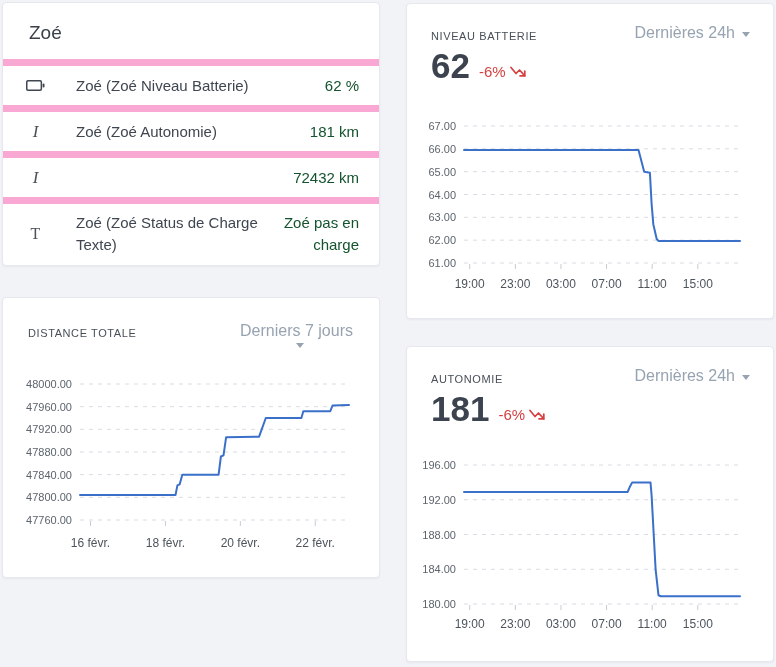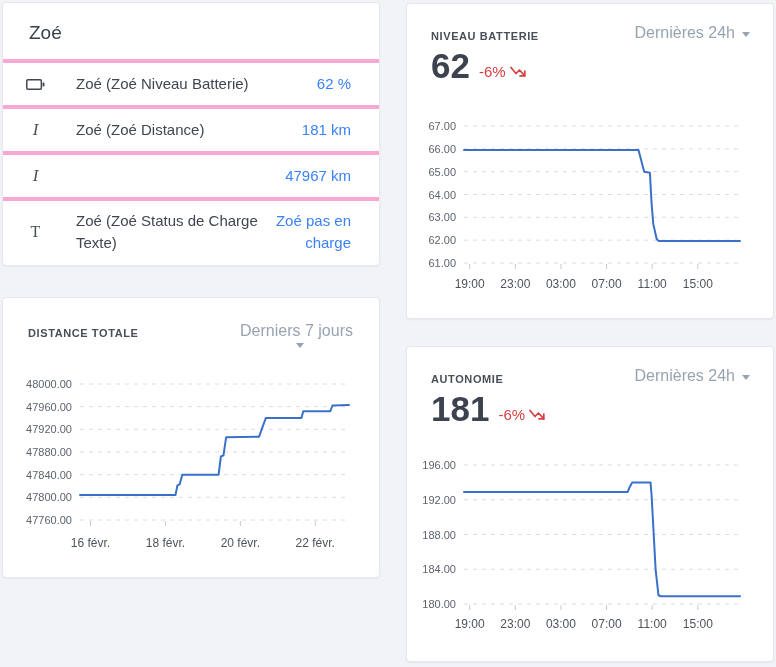--- a/index.html
+++ b/index.html
@@ -21,22 +21,22 @@
   
   #card-entities { left:2px; top:2px; width:378px; height:264px; }
   .entity-title {
     font-size:19px;
     color:#3a414b;
     padding:19px 24px 15px 26px;
   }
   .entity-row {
     display:flex;
     align-items:center;
-    border-top:4px solid #f9a8d4;
-    padding:8px 28px 8px 23px;
+    border-top:7px solid #f9a8d4;
+    padding:8px 20px 8px 23px;
     min-height:46px;
   }
   .entity-row.tall { min-height:66px; }
   .row-icon {
     width:19px;
     flex:0 0 19px;
     margin-right:31px;
     display:flex;
     align-items:center;
     justify-content:center;
@@ -49,29 +49,29 @@
     flex:0 0 198px;
     font-size:15px;
     line-height:1.45;
     color:#3f4650;
   }
   .row-value {
     flex:1;
     text-align:right;
     font-size:15px;
     line-height:1.45;
-    color:#3b82f6;
+    color:#14532d;
   }
   
   #card-distance { left:2px;  top:297px; width:378px; height:281px; }
   #card-battery  { left:406px; top:3px;   width:368px; height:316px; }
   #card-autonomy { left:406px; top:346px; width:368px; height:316px; }
   .kpi-label {
     position:absolute; left:24px; top:26px;
-    font-size:11px; font-weight:bold; letter-spacing:0.6px;
+    font-size:11px; font-weight:normal; letter-spacing:0.6px;
     color:#484f58;
   }
   #card-distance .kpi-label { left:25px; top:29px; }
   .range-select {
     position:absolute; right:23px; top:20px;
     font-size:16px; color:#97a3b1;
     cursor:pointer;
     display:flex; align-items:center;
   }
   #card-distance .range-select { top:24px; right:26px;flex-direction:column; }
@@ -114,27 +114,27 @@
         <rect x="0.75" y="0.75" width="14.6" height="9.5" rx="1.2" fill="none" stroke="#3f4650" stroke-width="1.5"></rect>
         <rect x="16.6" y="3.6" width="1.9" height="3.8" rx="0.9" fill="#3f4650"></rect>
       </svg>
     </span>
     <span class="row-label">Zoé (Zoé Niveau Batterie)</span>
     <span class="row-value">62 %</span>
   </div>
 
   <div class="entity-row">
     <span class="row-icon serif-i">I</span>
-    <span class="row-label">Zoé (Zoé Distance)</span>
+    <span class="row-label">Zoé (Zoé Autonomie)</span>
     <span class="row-value">181 km</span>
   </div>
 
   <div class="entity-row">
     <span class="row-icon serif-i">I</span>
-    <span class="row-value">47967 km</span>
+    <span class="row-value">72432 km</span>
   </div>
 
   <div class="entity-row tall">
     <span class="row-icon serif-t">T</span>
     <span class="row-label">Zoé (Zoé Status de Charge Texte)</span>
     <span class="row-value">Zoé pas en charge</span>
   </div>
 </div>
 
 <div class="card" id="card-battery">

